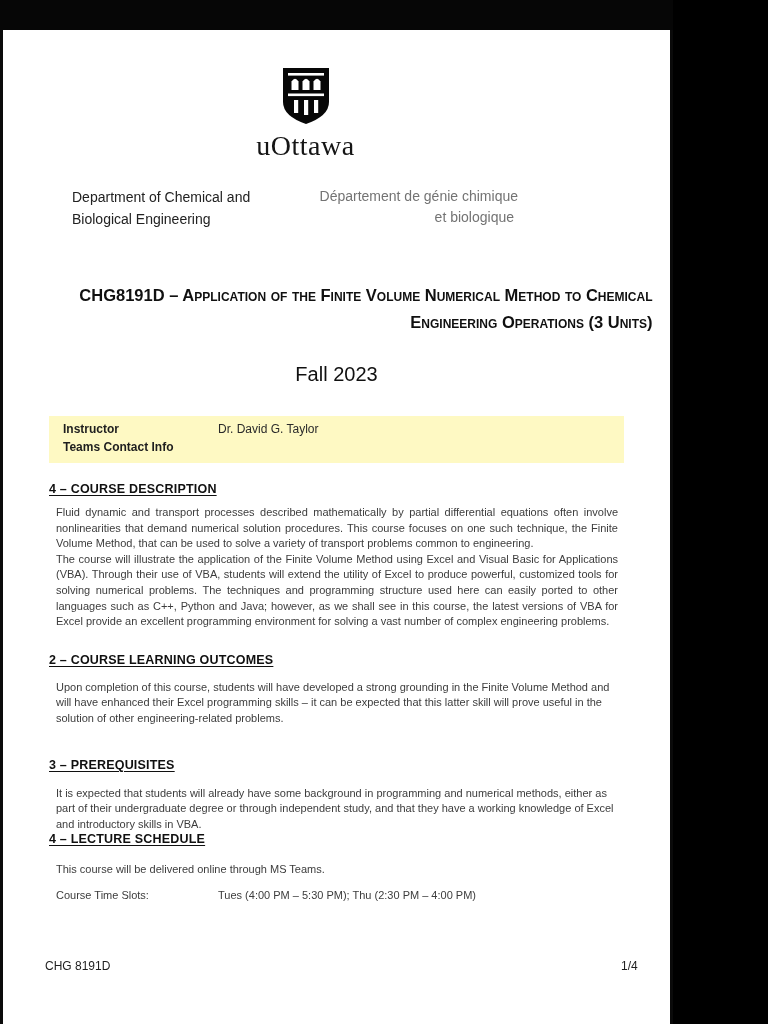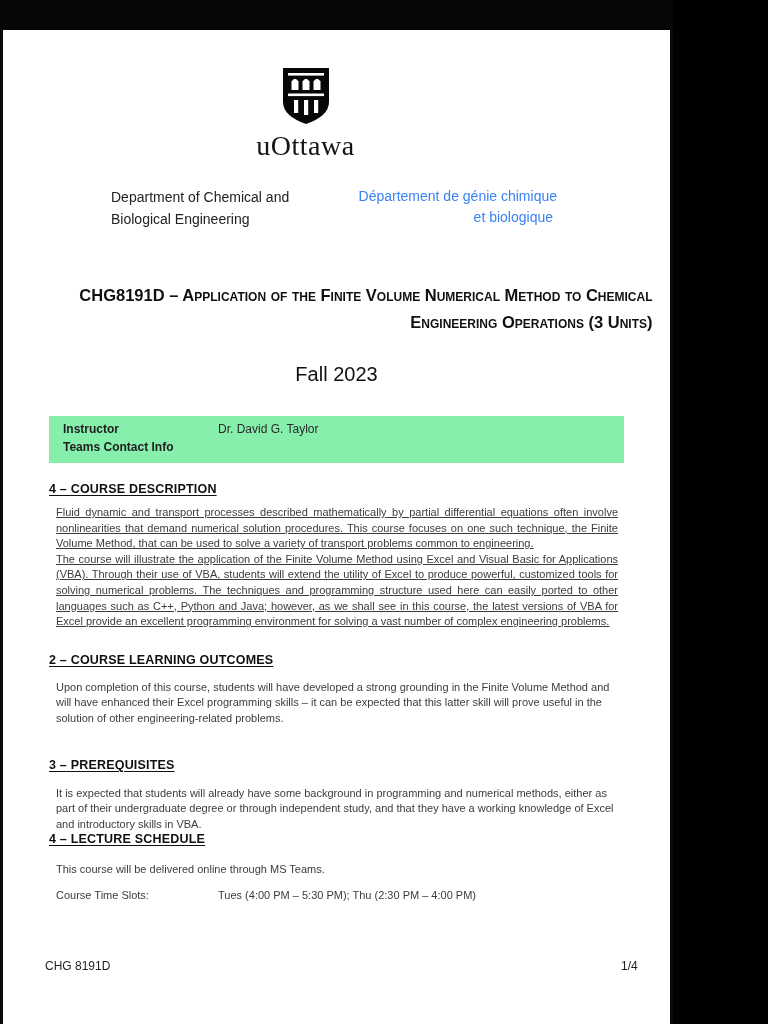--- a/index.html
+++ b/index.html
@@ -31,23 +31,23 @@
     transform: translateX(-31px);
   }
   .crest { display: block; }
   .wordmark {
     font-family: "Liberation Serif", serif;
     font-size: 28px; color: #151515;
     margin-top: 5px; letter-spacing: 0.5px;
   }
 
   
-  .dept-row { display: flex; margin-top: 24px; padding-left: 108px; }
+  .dept-row { display: flex; margin-top: 24px; padding-left: 69px; }
   .dept-en { width: 208px; font-size: 14px; line-height: 22px; color: #222; }
-  .dept-fr { width: 202px; margin-left: 36px; font-size: 14px; line-height: 21px; color: #3b82f6; text-align: right; }
+  .dept-fr { width: 202px; margin-left: 36px; font-size: 14px; line-height: 21px; color: #737373; text-align: right; }
   .dept-fr .l1 { display: block; }
   .dept-fr .l2 { display: block; padding-right: 4px; }
 
   
   .course-title {
     margin: 52px auto 0 auto;
     max-width: 632px;
     text-align: right;
     font-size: 16.5px; font-weight: 700;
     font-variant: small-caps;
@@ -57,40 +57,40 @@
   .term {
     margin-top: 27px;
     text-align: center;
     font-size: 20px;
     color: #101010;
   }
 
   
   .info-box {
     margin: 30px 46px 0 46px;
-    background: #86efac;
+    background: #fef9c3;
     padding: 5px 0 7px 14px;
     font-size: 12px;
   }
   .info-row { display: grid; grid-template-columns: 155px 1fr; line-height: 17.5px; }
   .info-label { font-weight: 700; color: #1e1e1e; }
   .info-value { color: #2a2a2a; }
 
   
   .content { margin: 0 50px 0 46px; }
   .sec-heading {
     font-size: 12.5px; font-weight: 700; color: #101010;
     text-decoration: underline; text-underline-offset: 2px;
     letter-spacing: 0.2px;
   }
   .sec-body {
     padding-left: 7px; padding-right: 2px;
     font-size: 11px; line-height: 15.6px; color: #3c3c3c;
   }
-  .just { text-align: justify; text-decoration: underline; }
+  .just { text-align: justify; }
   .mt-desc-h { margin-top: 19px; }
   .mt-desc-b { margin-top: 9px; }
   .mt-out-h  { margin-top: 23px; }
   .mt-out-b  { margin-top: 13px; }
   .mt-pre-h  { margin-top: 31px; }
   .mt-pre-b  { margin-top: 14px; }
   .mt-sch-h  { }
   .mt-sch-b  { margin-top: 16px; }
   .slots-row { display: grid; grid-template-columns: 162px 1fr; margin-top: 10px; }
 

